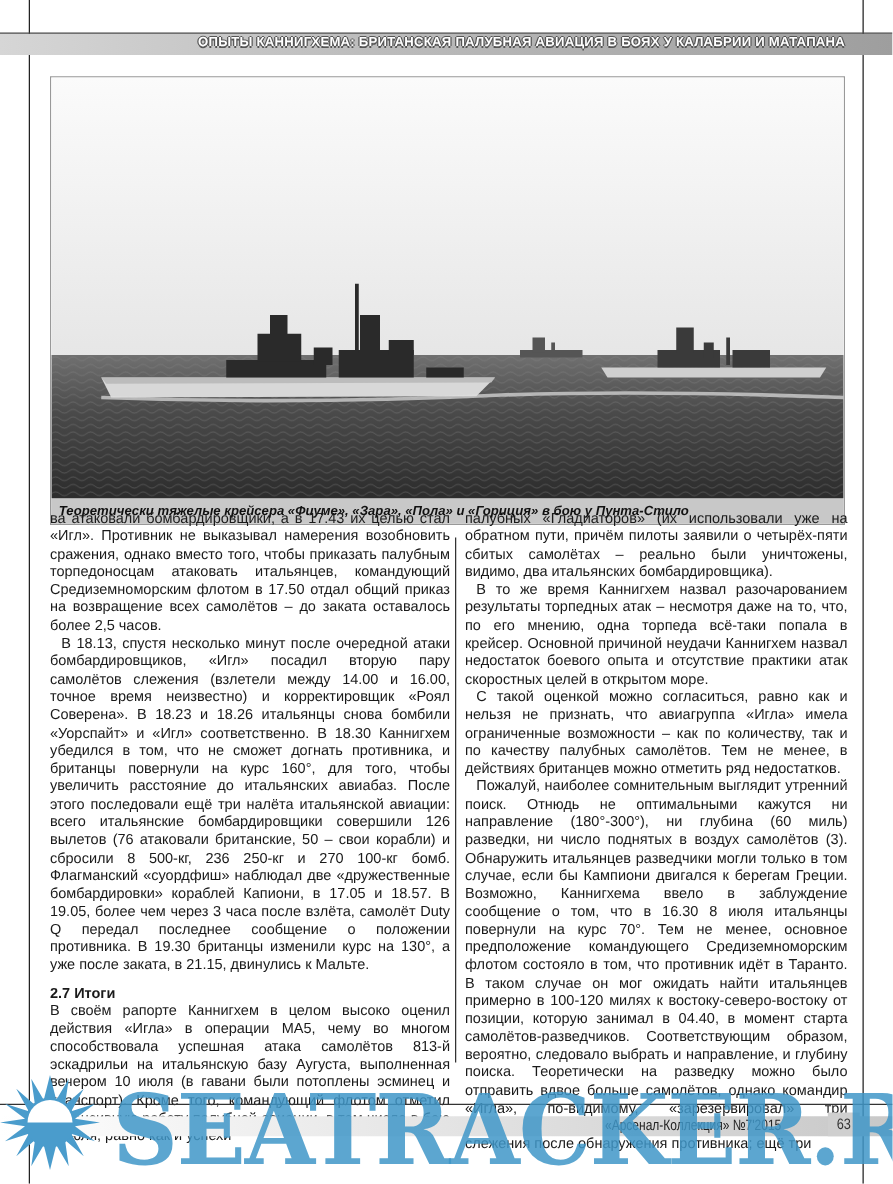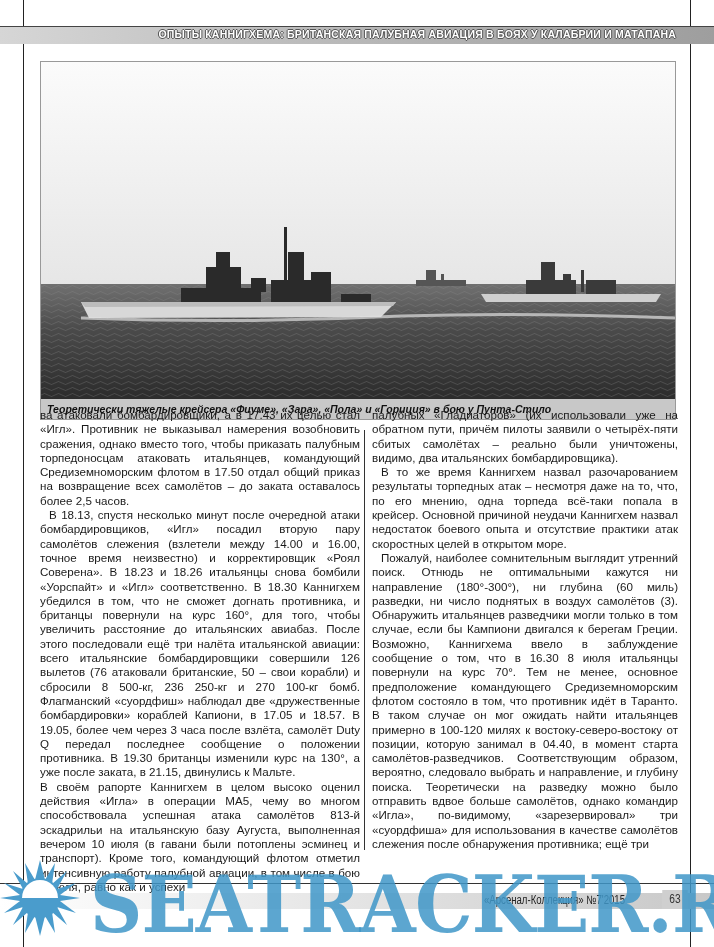--- a/index.html
+++ b/index.html
@@ -97,28 +97,30 @@
 
       <path d="M40 256 Q200 262 360 254 Q480 250 634 256" stroke="#e0e0e0" stroke-width="3" fill="none" opacity="0.7"></path>
     </svg>
   </div>
   <div class="caption">Теоретически тяжелые крейсера «Фиуме», «Зара», «Пола» и «Гориция» в бою у Пунта-Стило</div>
 </div>
 
 <div class="col col-left">
   <p class="noind">ва атаковали бомбардировщики, а в 17.43 их целью стал «Игл». Противник не выказывал намерения возобновить сражения, однако вместо того, чтобы приказать палубным торпедоносцам атаковать итальянцев, командующий Средиземноморским флотом в 17.50 отдал общий приказ на возвращение всех самолётов – до заката оставалось более 2,5 часов.</p>
   <p>В 18.13, спустя несколько минут после очередной атаки бомбардировщиков, «Игл» посадил вторую пару самолётов слежения (взлетели между 14.00 и 16.00, точное время неизвестно) и корректировщик «Роял Соверена». В 18.23 и 18.26 итальянцы снова бомбили «Уорспайт» и «Игл» соответственно. В 18.30 Каннигхем убедился в том, что не сможет догнать противника, и британцы повернули на курс 160°, для того, чтобы увеличить расстояние до итальянских авиабаз. После этого последовали ещё три налёта итальянской авиации: всего итальянские бомбардировщики совершили 126 вылетов (76 атаковали британские, 50 – свои корабли) и сбросили 8 500-кг, 236 250-кг и 270 100-кг бомб. Флагманский «суордфиш» наблюдал две «дружественные бомбардировки» кораблей Капиони, в 17.05 и 18.57. В 19.05, более чем через 3 часа после взлёта, самолёт Duty Q передал последнее сообщение о положении противника. В 19.30 британцы изменили курс на 130°, а уже после заката, в 21.15, двинулись к Мальте.</p>
+  <h3>2.7 Итоги</h3>
   <p class="noind">В своём рапорте Каннигхем в целом высоко оценил действия «Игла» в операции МА5, чему во многом способствовала успешная атака самолётов 813-й эскадрильи на итальянскую базу Аугуста, выполненная вечером 10 июля (в гавани были потоплены эсминец и транспорт). Кроме того, командующий флотом отметил интенсивную работу палубной авиации, в том числе в бою 9 июля, равно как и успехи</p>
 </div>
 
 <div class="col-divider"></div>
 
 <div class="col col-right">
   <p class="noind">палубных «Гладиаторов» (их использовали уже на обратном пути, причём пилоты заявили о четырёх-пяти сбитых самолётах – реально были уничтожены, видимо, два итальянских бомбардировщика).</p>
   <p>В то же время Каннигхем назвал разочарованием результаты торпедных атак – несмотря даже на то, что, по его мнению, одна торпеда всё-таки попала в крейсер. Основной причиной неудачи Каннигхем назвал недостаток боевого опыта и отсутствие практики атак скоростных целей в открытом море.</p>
+  <p>С такой оценкой можно согласиться, равно как и нельзя не признать, что авиагруппа «Игла» имела ограниченные возможности – как по количеству, так и по качеству палубных самолётов. Тем не менее, в действиях британцев можно отметить ряд недостатков.</p>
   <p>Пожалуй, наиболее сомнительным выглядит утренний поиск. Отнюдь не оптимальными кажутся ни направление (180°-300°), ни глубина (60 миль) разведки, ни число поднятых в воздух самолётов (3). Обнаружить итальянцев разведчики могли только в том случае, если бы Кампиони двигался к берегам Греции. Возможно, Каннигхема ввело в заблуждение сообщение о том, что в 16.30 8 июля итальянцы повернули на курс 70°. Тем не менее, основное предположение командующего Средиземноморским флотом состояло в том, что противник идёт в Таранто. В таком случае он мог ожидать найти итальянцев примерно в 100-120 милях к востоку-северо-востоку от позиции, которую занимал в 04.40, в момент старта самолётов-разведчиков. Соответствующим образом, вероятно, следовало выбрать и направление, и глубину поиска. Теоретически на разведку можно было отправить вдвое больше самолётов, однако командир «Игла», по-видимому, «зарезервировал» три «суордфиша» для использования в качестве самолётов слежения после обнаружения противника; ещё три</p>
 </div>
 
 <div class="footer-line"></div>
 <div class="footer-band"></div>
 <div class="footer-mag">«Арсенал-Коллекция» №7'2015</div>
 <div class="footer-page">63</div>
 
 <svg class="watermark" width="714" height="89" viewBox="0 0 714 89">
   <g transform="translate(40,40)" fill="#4a9ccc">

